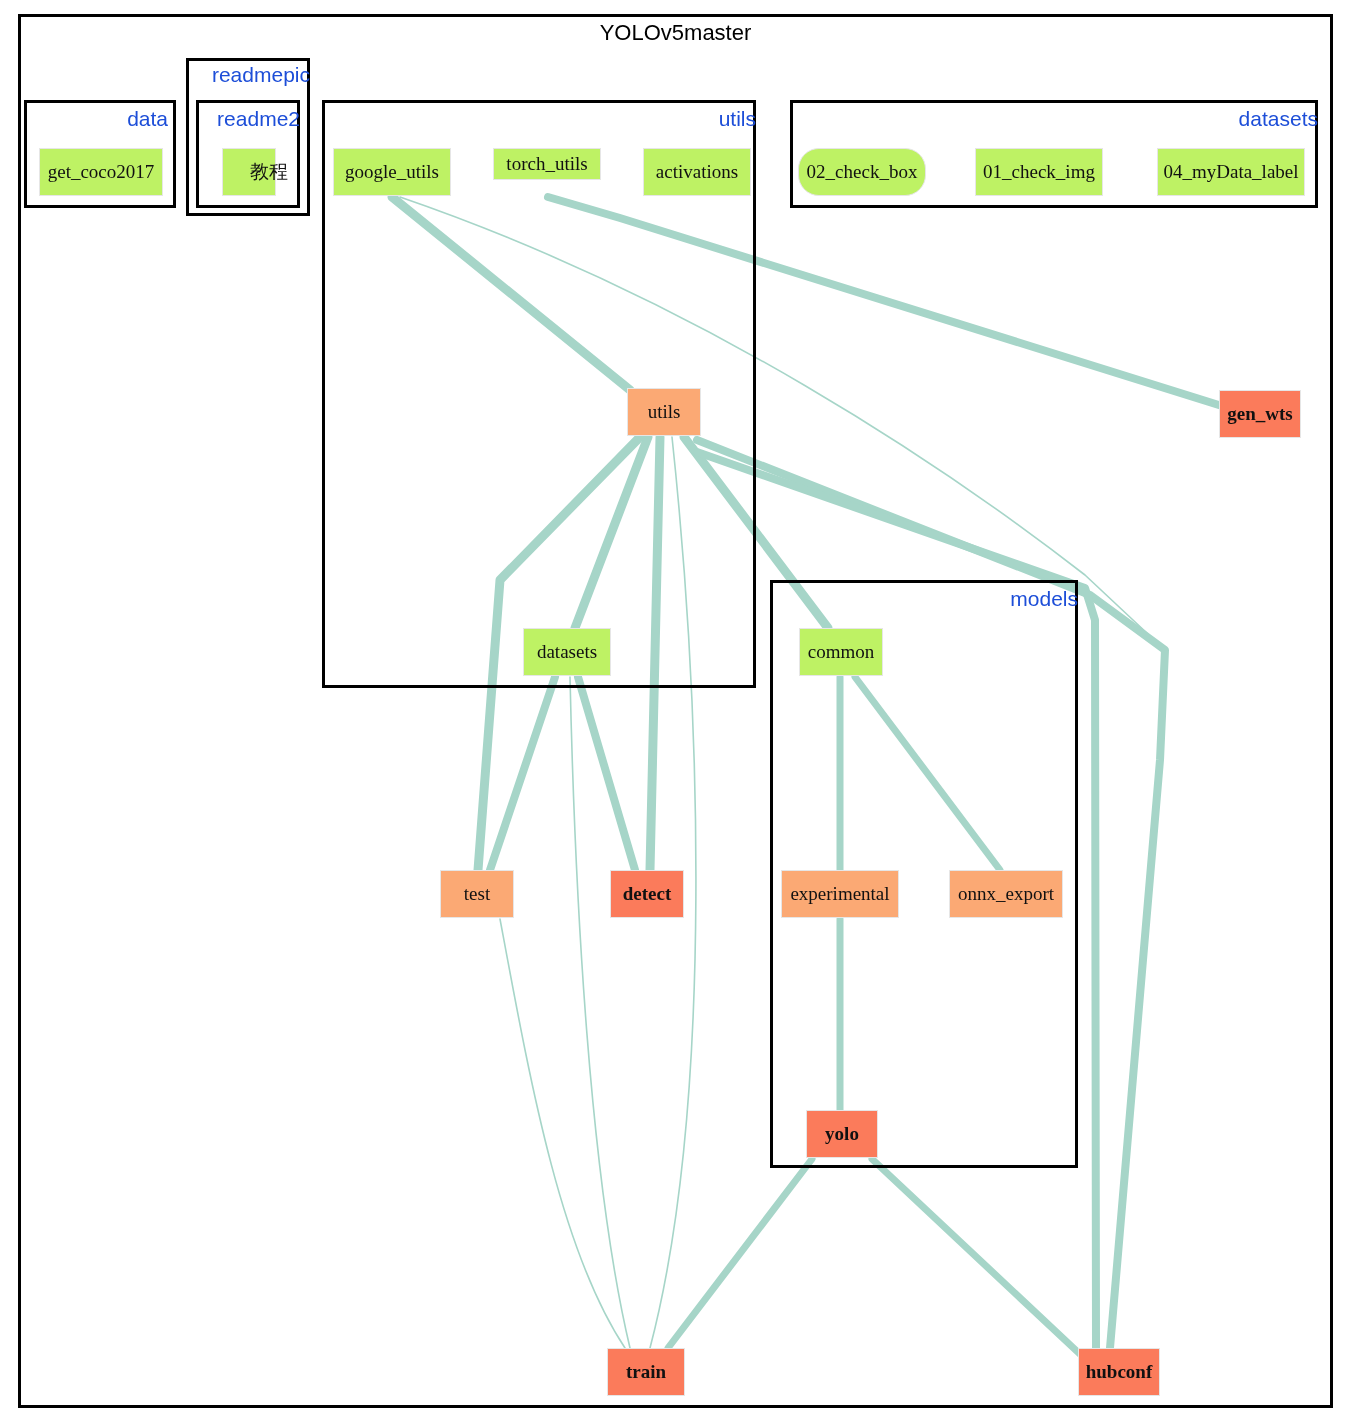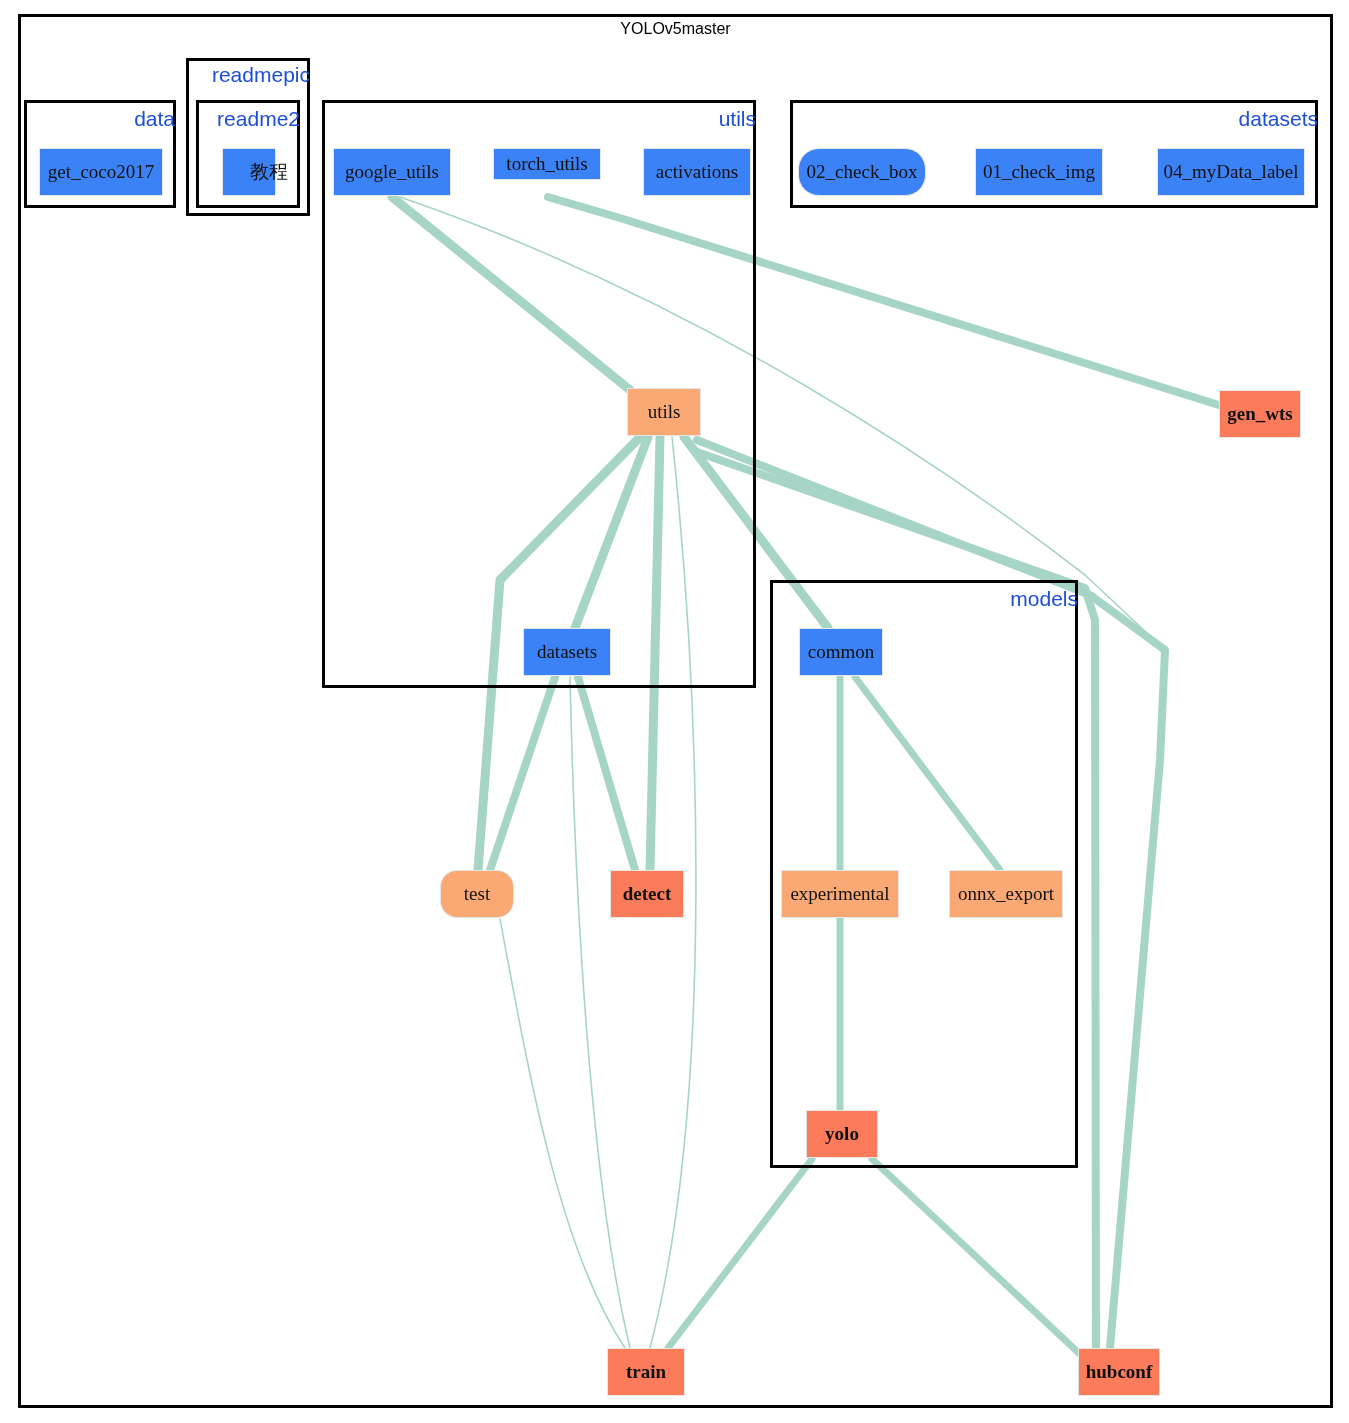--- a/index.html
+++ b/index.html
@@ -44,27 +44,27 @@
     border: 1px solid #e6e6e6;
     display: flex;
     align-items: center;
     justify-content: center;
     font-family: "Liberation Serif", "DejaVu Serif", serif;
     font-size: 19px;
     color: #111111;
     white-space: nowrap;
     letter-spacing: 0px;
   }
-  .node.lvl-yellow { background: #3b82f6; }
+  .node.lvl-yellow { background: #bef264; }
   .node.lvl-orange { background: #FBA974; }
   .node.lvl-red    { background: #FB7B5B; font-weight: bold; }
   .title-root {
     position: absolute;
     font-family: "Liberation Sans", "DejaVu Sans", sans-serif;
-    font-size: 16px;
+    font-size: 22px;
     color: #000000;
   }
 </style>
 </head>
 <body>
 
 <div id="stage">
 
   <svg id="edge-layer" viewBox="0 0 1349 1423" width="1349" height="1423" xmlns="http://www.w3.org/2000/svg">
     <g fill="none" stroke="#A6D5C8" stroke-linecap="round" stroke-linejoin="round">
@@ -106,21 +106,21 @@
       <path d="M 812 1159 L 668 1348" stroke-width="7"></path>
 
       <path d="M 872 1159 L 1082 1356" stroke-width="7"></path>
     </g>
   </svg>
 
   <div class="cluster" style="left:18px; top:14px; width:1315px; height:1394px;"></div>
   <div class="title-root" style="left:18px; top:20px; width:1315px; text-align:center;">YOLOv5master</div>
 
   <div class="cluster" style="left:24px; top:100px; width:152px; height:108px;"></div>
-  <div class="cluster-label" style="left:24px; top:107px; width:144px;padding-left:7px;">data</div>
+  <div class="cluster-label" style="left:24px; top:107px; width:144px;">data</div>
 
   <div class="cluster" style="left:186px; top:58px; width:124px; height:158px;"></div>
   <div class="cluster-label" style="left:186px; top:63px; width:124px;">readmepic</div>
 
   <div class="cluster" style="left:196px; top:100px; width:104px; height:108px;"></div>
   <div class="cluster-label" style="left:196px; top:107px; width:104px;">readme2</div>
 
   <div class="cluster" style="left:322px; top:100px; width:434px; height:588px;"></div>
   <div class="cluster-label" style="left:322px; top:107px; width:434px;">utils</div>
 
@@ -148,21 +148,21 @@
   <div class="node lvl-yellow" style="left:1157px; top:148px; width:148px; height:48px;">04_myData_label</div>
 
   <div class="node lvl-red" style="left:1219px; top:390px; width:82px; height:48px;">gen_wts</div>
 
   <div class="node lvl-orange" style="left:627px; top:388px; width:74px; height:48px;">utils</div>
 
   <div class="node lvl-yellow" style="left:523px; top:628px; width:88px; height:48px;">datasets</div>
 
   <div class="node lvl-yellow" style="left:799px; top:628px; width:84px; height:48px;">common</div>
 
-  <div class="node lvl-orange" style="left:440px; top:870px; width:74px; height:48px;border-radius:17px;">test</div>
+  <div class="node lvl-orange" style="left:440px; top:870px; width:74px; height:48px;">test</div>
 
   <div class="node lvl-red" style="left:610px; top:870px; width:74px; height:48px;">detect</div>
 
   <div class="node lvl-orange" style="left:781px; top:870px; width:118px; height:48px;">experimental</div>
 
   <div class="node lvl-orange" style="left:949px; top:870px; width:114px; height:48px;">onnx_export</div>
 
   <div class="node lvl-red" style="left:806px; top:1110px; width:72px; height:48px;">yolo</div>
 
   <div class="node lvl-red" style="left:607px; top:1348px; width:78px; height:48px;">train</div>

